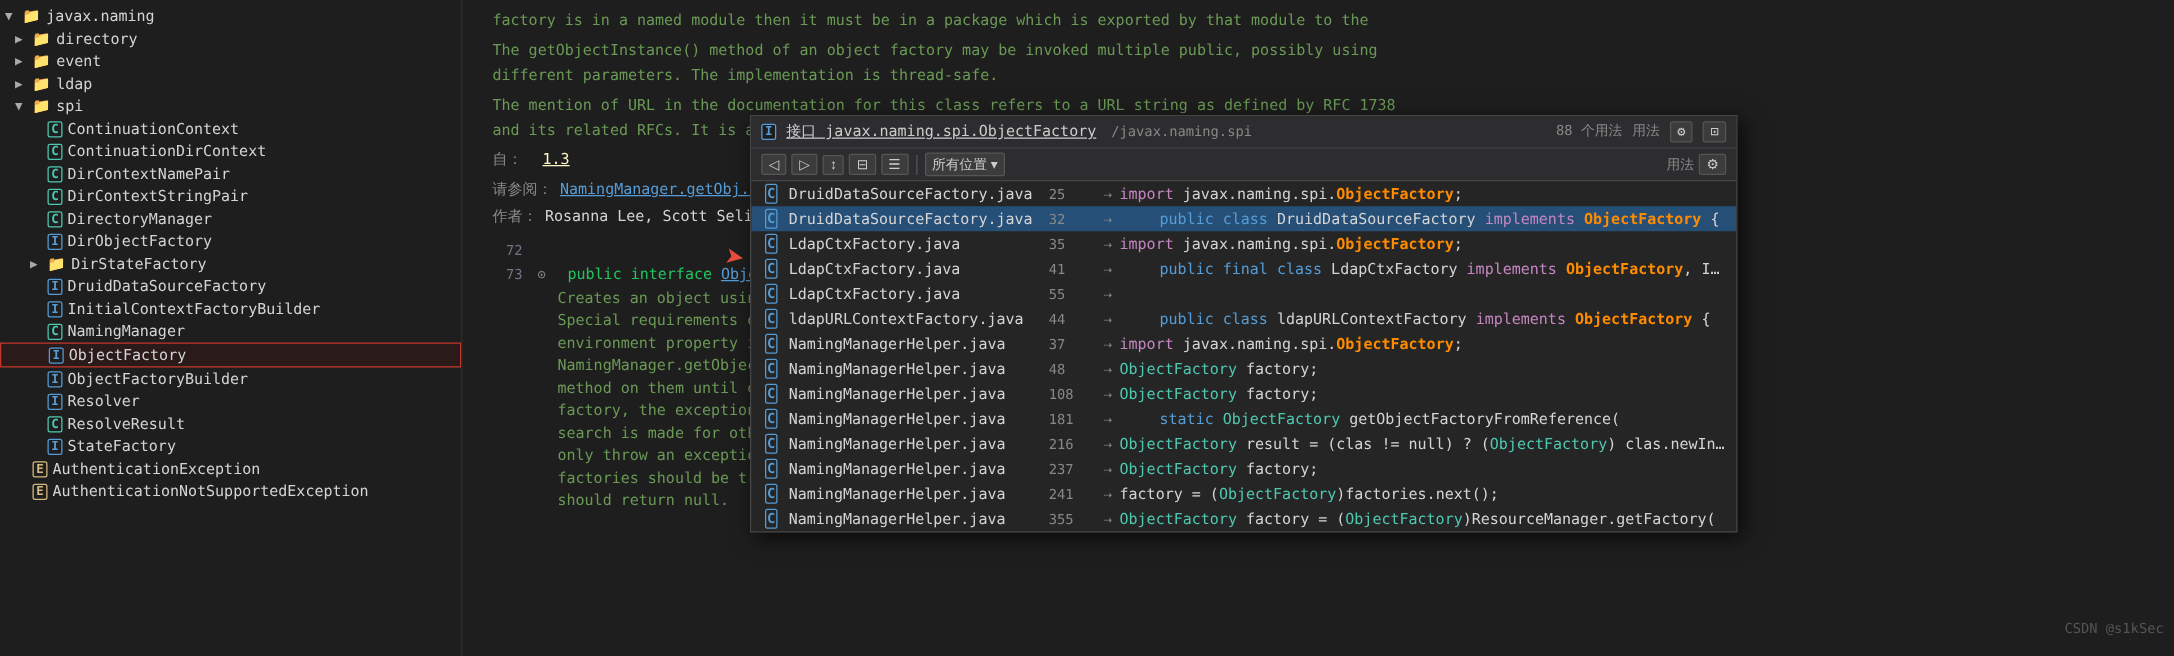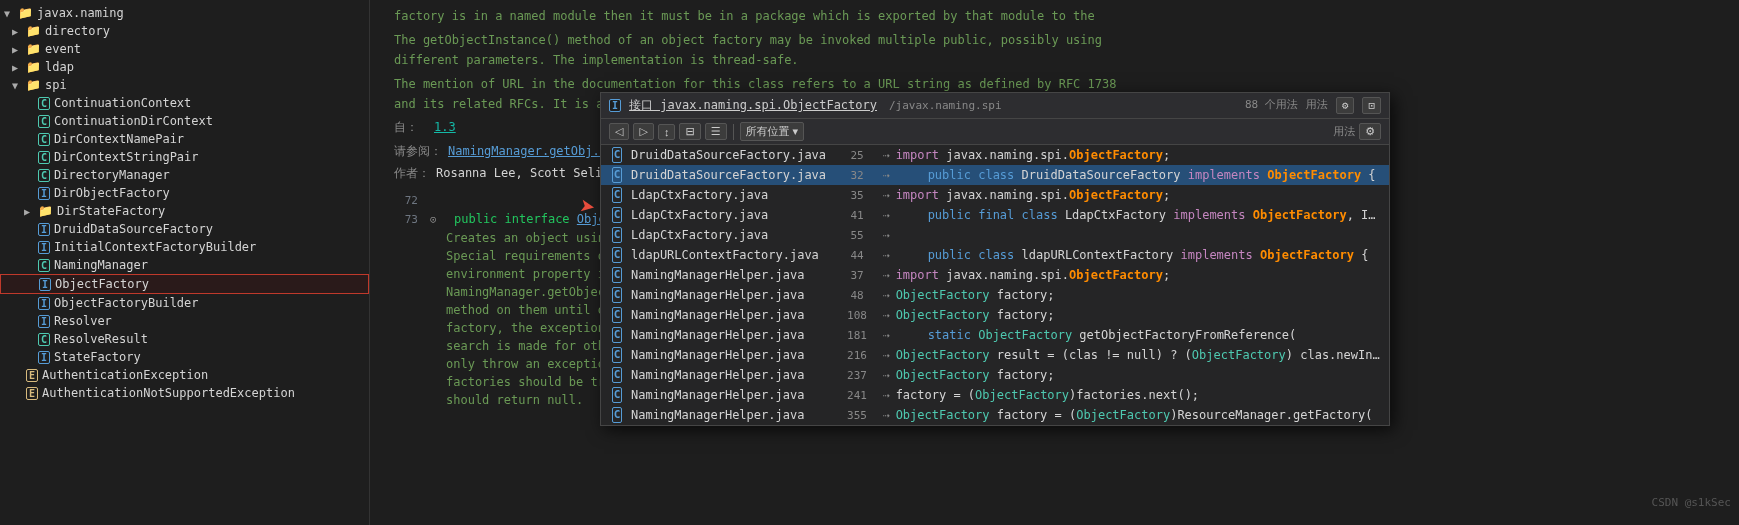--- a/index.html
+++ b/index.html
@@ -150,21 +150,21 @@
     .result-icon {
       width: 16px;
       min-width: 16px;
       margin-right: 6px;
       display: flex;
       align-items: center;
       justify-content: center;
     }
     .ci-blue { color: #569cd6; font-size: 11px; font-weight: bold; border: 1px solid #569cd6; border-radius: 2px; padding: 0 1px; line-height: 14px; }
     .result-filename { color: #d4d4d4; min-width: 200px; margin-right: 8px; font-size: 12px; }
-    .result-linenum { color: #888; min-width: 36px; text-align: center; margin-right: 8px; font-size: 11px; }
+    .result-linenum { color: #888; min-width: 36px; text-align: left; margin-right: 8px; font-size: 11px; }
     .result-arrow { color: #888; margin-right: 6px; font-size: 11px; }
     .result-code { color: #d4d4d4; font-size: 12px; white-space: pre; overflow: hidden; text-overflow: ellipsis; }
     .result-code .kw { color: #569cd6; padding-left: 32px; }
     .result-code .type { color: #4ec9b0; }
     .result-code .highlight { color: #ff8c00; font-weight: bold; }
     .result-code .imp { color: #c586c0; }
 
     
     .red-arrow {
       position: absolute;
@@ -329,21 +329,21 @@
     <div style="color:#888;font-size:12px;line-height:20px;padding-left:8px;">
       <p style="color:#6a9955;">factory is in a named module then it must be in a package which is exported by that module to the</p>
       <p style="margin-top:4px;color:#6a9955;">The getObjectInstance() method of an object factory may be invoked multiple public, possibly using</p>
       <p style="color:#6a9955;">different parameters. The implementation is thread-safe.</p>
       <p style="margin-top:4px;color:#6a9955;">The mention of URL in the documentation for this class refers to a URL string as defined by RFC 1738</p>
       <p style="color:#6a9955;">and its related RFCs. It is any s<span style="color:#444">...</span> have corresponding support in ...</p>
     </div>
 
     <div style="display:flex;gap:16px;padding:4px 8px;font-size:12px;">
       <span style="color:#888;">自：</span>
-      <span style="color:#14b8a6;text-decoration:underline;">1.3</span>
+      <span style="color:#fef9c3;text-decoration:underline;">1.3</span>
     </div>
     <div style="display:flex;gap:6px;padding:2px 8px;font-size:12px;flex-wrap:wrap;">
       <span style="color:#888;">请参阅：</span>
       <span style="color:#569cd6;text-decoration:underline;cursor:pointer;">NamingManager.getObj...</span>
       <span style="color:#569cd6;text-decoration:underline;cursor:pointer;">NamingManager.getURL...</span>
       <span style="color:#569cd6;text-decoration:underline;cursor:pointer;">ObjectFactoryBuilder.</span>
       <span style="color:#569cd6;text-decoration:underline;cursor:pointer;">StateFactory</span>
     </div>
     <div style="display:flex;gap:6px;padding:2px 8px;font-size:12px;">
       <span style="color:#888;">作者：</span>

